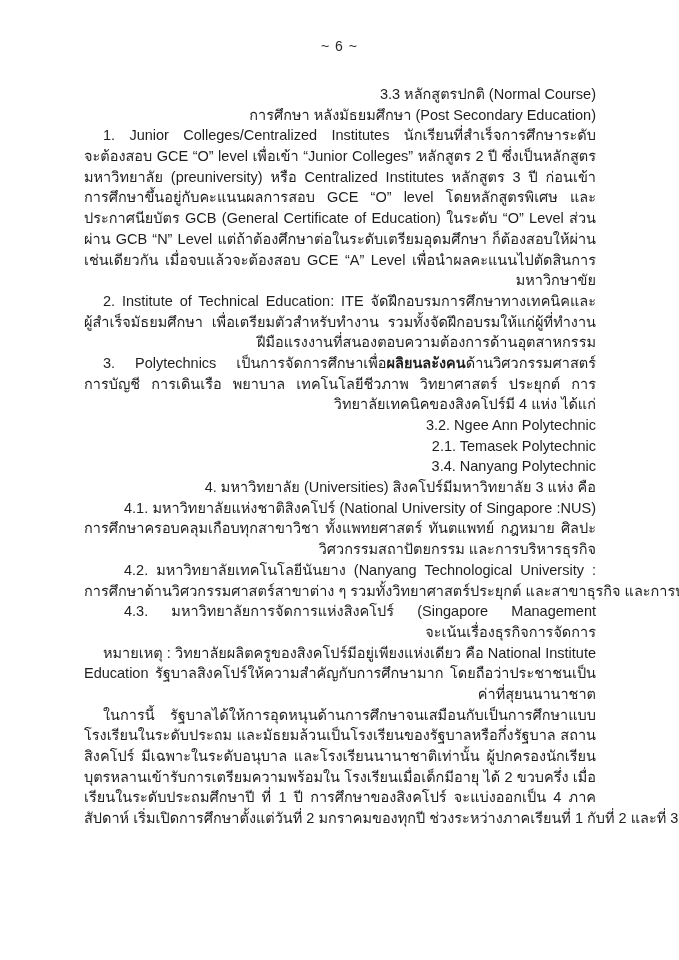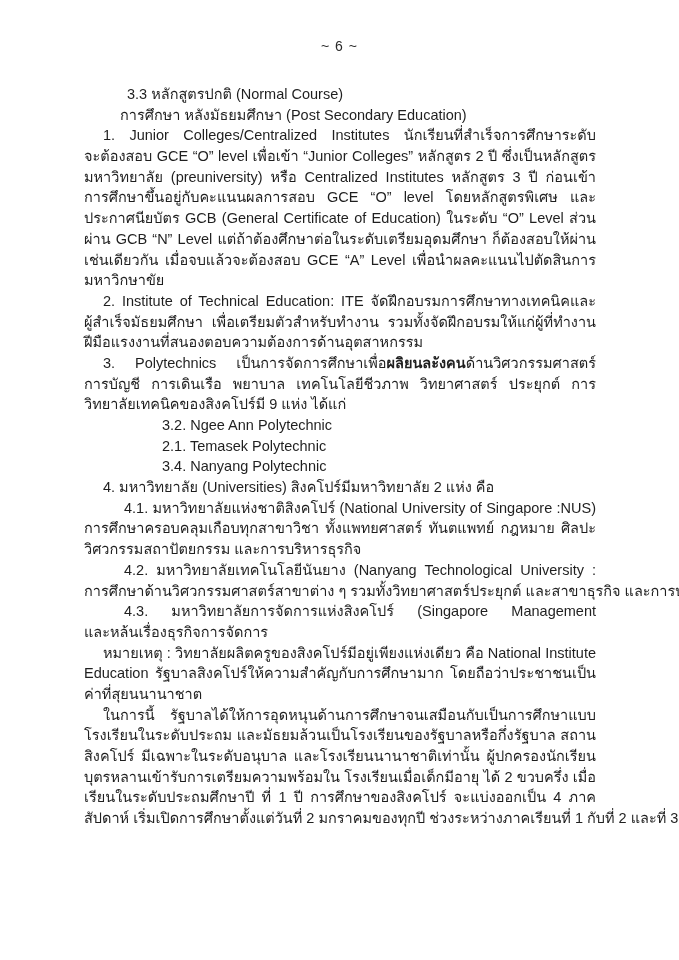--- a/index.html
+++ b/index.html
@@ -26,20 +26,21 @@
     position: absolute;
     top: 84px;
     left: 84px;
     width: 512px;
     font-size: 14.5px;
     line-height: 20.7px;
   }
   .line {
     height: 20.7px;
     white-space: nowrap;
+    text-align: right;
   }
   .line.justify {
     white-space: normal;
     text-align: justify;
     text-align-last: justify;
     overflow: hidden;
   }
   .bold { font-weight: bold; }
 </style>
 </head>
@@ -56,32 +57,32 @@
       <div class="line justify"><span>การศึกษาขึ้นอยู่กับคะแนนผลการสอบ GCE “O” level โดยหลักสูตรพิเศษ และหลักสูตรเร่งรัดจะต้องผ่าน</span></div>
       <div class="line justify"><span>ประกาศนียบัตร GCB (General Certificate of Education) ในระดับ “O” Level ส่วนหลักสูตรปกติจะต้อง</span></div>
       <div class="line justify"><span>ผ่าน GCB “N” Level แต่ถ้าต้องศึกษาต่อในระดับเตรียมอุดมศึกษา ก็ต้องสอบให้ผ่าน GCB “O” Level</span></div>
       <div class="line justify"><span>เช่นเดียวกัน เมื่อจบแล้วจะต้องสอบ GCE “A” Level เพื่อนำผลคะแนนไปตัดสินการเข้าเรียนต่อระดับ</span></div>
       <div class="line"><span>มหาวิกษาขัย</span></div>
       <div class="line justify" style="padding-left: 19px;"><span>2. Institute of Technical Education: ITE จัดฝึกอบรมการศึกษาทางเทคนิคและอาชีวศึกษาให้แก่</span></div>
       <div class="line justify"><span>ผู้สำเร็จมัธยมศึกษา เพื่อเตรียมตัวสำหรับทำงาน รวมทั้งจัดฝึกอบรมให้แก่ผู้ที่ทำงานแล้ว เพื่อพัฒนาทักษะ</span></div>
       <div class="line"><span>ฝีมือแรงงานที่สนองตอบความต้องการด้านอุตสาหกรรม</span></div>
       <div class="line justify" style="padding-left: 19px;"><span>3. Polytechnics เป็นการจัดการศึกษาเพื่อ</span><span class="bold">ผลิยนละังคน</span><span>ด้านวิศวกรรมศาสตร์ บริหารธุรกิจ การเงิน</span></div>
       <div class="line justify"><span>การบัญชี การเดินเรือ พยาบาล เทคโนโลยีชีวภาพ วิทยาศาสตร์ ประยุกต์ การออกแบบผลิตภัณฑ์ ฯลฯ ซึ่ง</span></div>
-      <div class="line"><span>วิทยาลัยเทคนิคของสิงคโปร์มี 9 แห่ง ได้แก่</span></div>
+      <div class="line"><span>วิทยาลัยเทคนิคของสิงคโปร์มี 4 แห่ง ได้แก่</span></div>
       <div class="line" style="padding-left: 78px;"><span>3.2. Ngee Ann Polytechnic</span></div>
       <div class="line" style="padding-left: 78px;"><span>2.1. Temasek Polytechnic</span></div>
       <div class="line" style="padding-left: 78px;"><span>3.4. Nanyang Polytechnic</span></div>
-      <div class="line" style="padding-left: 19px;"><span>4. มหาวิทยาลัย (Universities) สิงคโปร์มีมหาวิทยาลัย 2 แห่ง คือ</span></div>
+      <div class="line" style="padding-left: 19px;"><span>4. มหาวิทยาลัย (Universities) สิงคโปร์มีมหาวิทยาลัย 3 แห่ง คือ</span></div>
       <div class="line justify" style="padding-left: 40px;"><span>4.1. มหาวิทยาลัยแห่งชาติสิงคโปร์ (National University of Singapore :NUS) จะให้</span></div>
       <div class="line justify"><span>การศึกษาครอบคลุมเกือบทุกสาขาวิชา ทั้งแพทยศาสตร์ ทันตแพทย์ กฎหมาย ศิลปะศาสตร์ วิทยาศาสตร์</span></div>
       <div class="line"><span>วิศวกรรมสถาปัตยกรรม และการบริหารธุรกิจ</span></div>
       <div class="line justify" style="padding-left: 40px;"><span>4.2. มหาวิทยาลัยเทคโนโลยีนันยาง (Nanyang Technological University : NTU) จะเน้น</span></div>
       <div class="line"><span>การศึกษาด้านวิศวกรรมศาสตร์สาขาต่าง ๆ รวมทั้งวิทยาศาสตร์ประยุกต์ และสาขาธุรกิจ และการบัญชี</span></div>
       <div class="line justify" style="padding-left: 40px;"><span>4.3. มหาวิทยาลัยการจัดการแห่งสิงคโปร์ (Singapore Management University:SMU)</span></div>
-      <div class="line"><span>และหล้นเรื่องธุรกิจการจัดการ</span></div>
+      <div class="line"><span>จะเน้นเรื่องธุรกิจการจัดการ</span></div>
       <div class="line justify" style="padding-left: 19px;"><span>หมายเหตุ : วิทยาลัยผลิตครูของสิงคโปร์มีอยู่เพียงแห่งเดียว คือ National Institute of</span></div>
       <div class="line justify"><span>Education รัฐบาลสิงคโปร์ให้ความสำคัญกับการศึกษามาก โดยถือว่าประชาชนเป็นทรัพยากรที่สำคัญ และมี</span></div>
       <div class="line"><span>ค่าที่สุยนนานาชาต</span></div>
       <div class="line justify" style="padding-left: 19px;"><span>ในการนี้ รัฐบาลได้ให้การอุดหนุนด้านการศึกษาจนเสมือนกับเป็นการศึกษาแบบให้เปล่า</span></div>
       <div class="line justify"><span>โรงเรียนในระดับประถม และมัธยมล้วนเป็นโรงเรียนของรัฐบาลหรือกึ่งรัฐบาล สถานศึกษาของเอกชนใน</span></div>
       <div class="line justify"><span>สิงคโปร์ มีเฉพาะในระดับอนุบาล และโรงเรียนนานาชาติเท่านั้น ผู้ปกครองนักเรียนของสิงคโปร์จะส่ง</span></div>
       <div class="line justify"><span>บุตรหลานเข้ารับการเตรียมความพร้อมใน โรงเรียนเมื่อเด็กมีอายุ ได้ 2 ขวบครึ่ง เมื่อเด็กอายุได้ 6 ขวบก็จะเข้า</span></div>
       <div class="line justify"><span>เรียนในระดับประถมศึกษาปี ที่ 1 ปี การศึกษาของสิงคโปร์ จะแบ่งออกเป็น 4 ภาคเรียน ภาคเรียนละ 10</span></div>
       <div class="line"><span>สัปดาห์ เริ่มเปิดการศึกษาตั้งแต่วันที่ 2 มกราคมของทุกปี ช่วงระหว่างภาคเรียนที่ 1 กับที่ 2 และที่ 3 กับที่ 4</span></div>
     </div>

